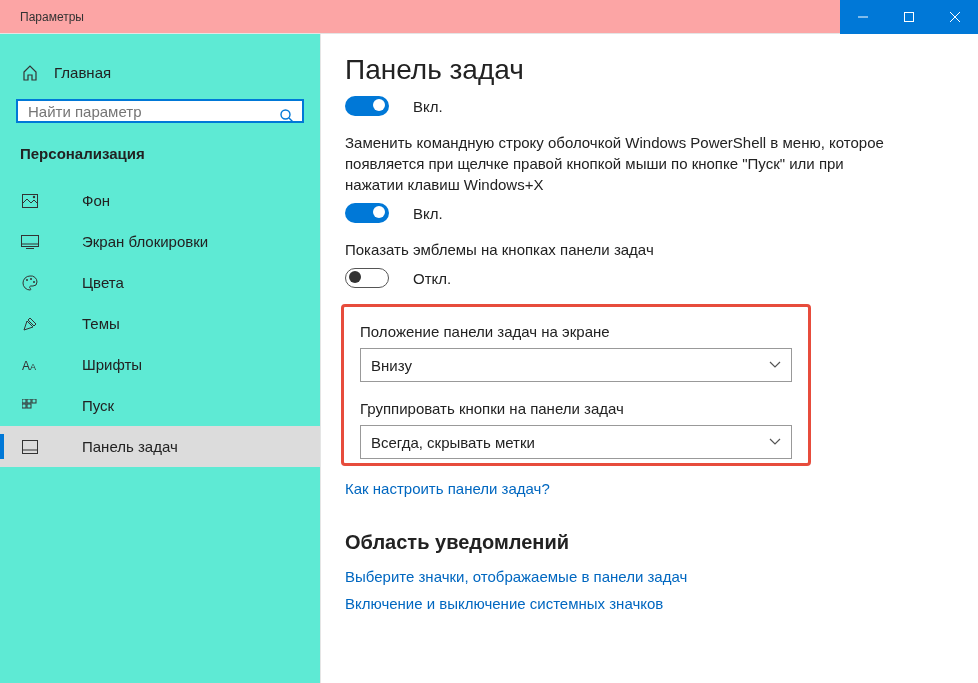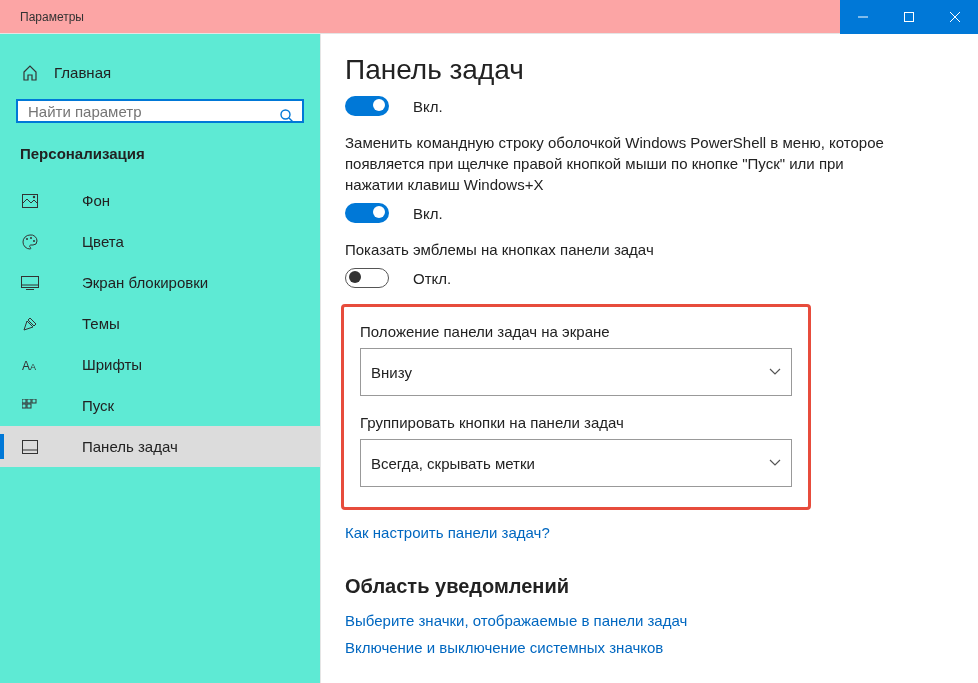--- a/index.html
+++ b/index.html
@@ -40,23 +40,23 @@
 .toggle-row { display:flex; align-items:center; margin: 4px 0 16px 0; }
 .toggle { width:44px; height:20px; border-radius:10px; position:relative; cursor:pointer; border:1px solid transparent; }
 .toggle .knob { position:absolute; top:2px; width:12px; height:12px; border-radius:50%; background:#fff; }
 .toggle.on { background:#0078d7; }
 .toggle.on .knob { right:3px; background:#fff; }
 .toggle.off { background:#fff; border:1px solid #555; }
 .toggle.off .knob { left:3px; background:#333; }
 .toggle-label { margin-left:24px; font-size:15px; color:#222; }
 .desc { font-size:15px; color:#222; line-height:1.4; margin-bottom:8px; max-width:560px; }
 
-.highlight-box { border:3px solid #e74c3c; border-radius:4px; padding:16px 16px 18px 16px; margin: 6px 0 14px -4px; max-width:470px; }
+.highlight-box { border:3px solid #e74c3c; border-radius:4px; padding:16px 16px 2px 16px; margin: 6px 0 14px -4px; max-width:470px; }
 .field-label { font-size:15px; color:#222; margin-bottom:8px; }
-.dropdown { width:100%; height:48px; border:1px solid #999; display:flex; align-items:center; padding:0 10px; justify-content:space-between; cursor:pointer; background:#fff; margin-bottom:18px; }
+.dropdown { width:100%; height:34px; border:1px solid #999; display:flex; align-items:center; padding:0 10px; justify-content:space-between; cursor:pointer; background:#fff; margin-bottom:18px; }
 .dropdown:last-child{margin-bottom:0;}
 .dropdown .val { font-size:15px; color:#222; }
 .dropdown .chev { color:#555; }
 
 .link { color:#0067c0; font-size:15px; cursor:pointer; margin:10px 0; display:block; }
 .subhead { font-size:20px; font-weight:700; color:#222; margin-top:34px; margin-bottom:14px; }
 
 .main::-webkit-scrollbar { width:16px; }
 .main::-webkit-scrollbar-track { background:#f0f0f0; }
 .main::-webkit-scrollbar-thumb { background:#c0c0c0; }
@@ -117,39 +117,39 @@
             <rect x="0.5" y="0.5" width="15" height="13" fill="none" stroke="#333"></rect>
             <polyline points="0,10 5,5 9,9 12,6 16,10" fill="none" stroke="#333"></polyline>
             <circle cx="12" cy="3" r="1.2" fill="#333"></circle>
           </svg>
         </span>
       <span class="label">Фон</span>
     </div>
 
     <div class="nav-item">
       <span class="icon">
+          <svg width="18" height="14" viewBox="0 0 18 14">
+            <rect x="0.5" y="0.5" width="17" height="11" fill="none" stroke="#333"></rect>
+            <line x1="0" y1="9" x2="18" y2="9" stroke="#333"></line>
+            <line x1="5" y1="13.5" x2="13" y2="13.5" stroke="#333"></line>
+          </svg>
+        </span>
+      <span class="label">Экран блокировки</span>
+    </div>
+
+    <div class="nav-item">
+      <span class="icon">
           <svg width="16" height="16" viewBox="0 0 16 16">
             <path d="M8 1a7 7 0 1 0 0 14c1 0 1-1 0-2-1-1 0-2 1-2h2a4 4 0 0 0 4-4 6 6 0 0 0-7-6z" fill="none" stroke="#333"></path>
             <circle cx="5" cy="5" r="1" fill="#333"></circle>
             <circle cx="9" cy="4" r="1" fill="#333"></circle>
             <circle cx="12" cy="7" r="1" fill="#333"></circle>
           </svg>
         </span>
       <span class="label">Цвета</span>
-    </div>
-
-    <div class="nav-item">
-      <span class="icon">
-          <svg width="18" height="14" viewBox="0 0 18 14">
-            <rect x="0.5" y="0.5" width="17" height="11" fill="none" stroke="#333"></rect>
-            <line x1="0" y1="9" x2="18" y2="9" stroke="#333"></line>
-            <line x1="5" y1="13.5" x2="13" y2="13.5" stroke="#333"></line>
-          </svg>
-        </span>
-      <span class="label">Экран блокировки</span>
     </div>
 
     <div class="nav-item">
       <span class="icon">
           <svg width="16" height="16" viewBox="0 0 16 16">
             <path d="M2 14 L5 5 L11 11 L2 14 Z M6 4 L12 10 L14 8 L8 2 Z" fill="none" stroke="#333"></path>
           </svg>
         </span>
       <span class="label">Темы</span>
     </div>

